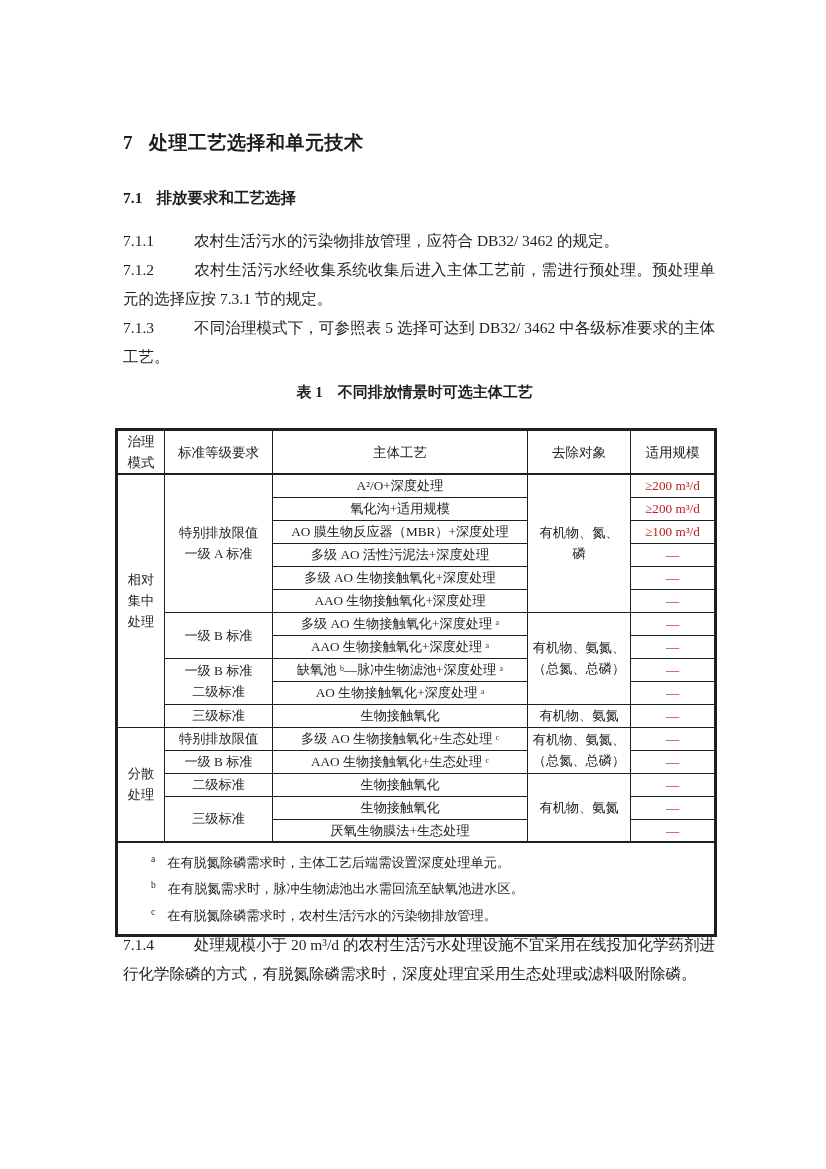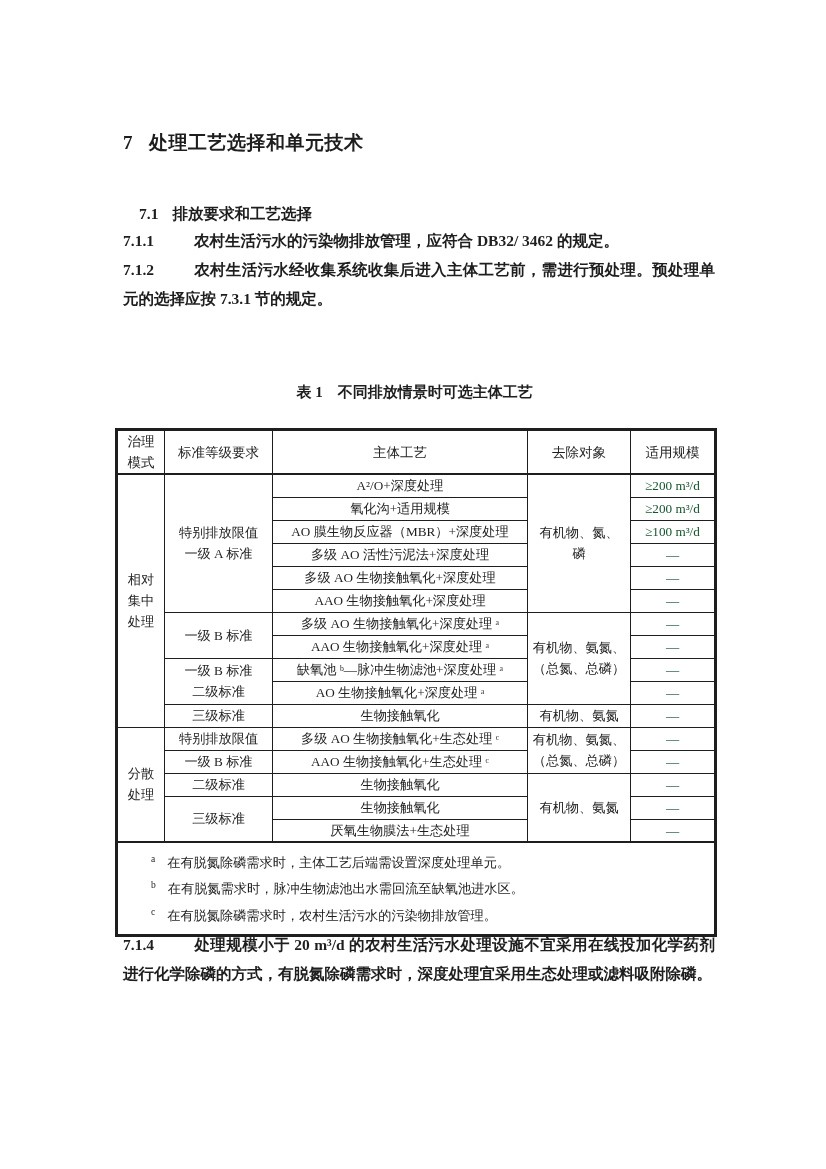--- a/index.html
+++ b/index.html
@@ -18,26 +18,26 @@
     left: 123px; top: 130px;
     margin: 0;
     font-size: 19px;
     font-weight: 700;
     letter-spacing: 0.5px;
   }
   .chapter-heading .num { margin-right: 16px; }
   .section-heading {
     position: absolute;
     left: 123px; top: 188px;
-    margin: 16px;
+    margin: 0;
     font-size: 15.5px;
     font-weight: 700;
   }
   .section-heading .num { margin-right: 14px; }
-  .clause-block { position: absolute; left: 123px; width: 592px; font-weight: bold; }
+  .clause-block { position: absolute; left: 123px; width: 592px; }
   .clause-block.top { top: 226px; }
   .clause-block.bottom { top: 930px; }
   p.clause {
     margin: 0;
     font-size: 15.5px;
     line-height: 29px;
     text-align: justify;
   }
   p.clause .num { margin-right: 40px; }
   .table-caption {
@@ -68,21 +68,21 @@
   table.main thead th {
     height: 42px;
     font-weight: 400;
     font-size: 13.5px;
     line-height: 19px;
     border-bottom: 2.5px solid #1e1e1e;
   }
   table.main tbody td { height: 23px; line-height: 17px; }
   .ws { white-space: pre-line; line-height: 21px !important; }
   td.process, td.scale { white-space: nowrap; overflow: hidden; }
-  td.scale { color: #14532d; }
+  td.scale { color: #b91c1c; }
   tr.footnotes td {
     border-top: 2.5px solid #1e1e1e;
     text-align: left;
     padding: 5px 10px 7px 15px;
     height: auto;
   }
   .footnote-line { font-size: 13.2px; line-height: 22px; padding-left: 18px; }
   .footnote-line sup.fn {
     font-size: 9.5px;
     margin-right: 12px;
@@ -100,20 +100,21 @@
 
 <div class="page">
 
   <h1 class="chapter-heading"><span class="num">7</span><span>处理工艺选择和单元技术</span></h1>
 
   <h2 class="section-heading"><span class="num">7.1</span><span>排放要求和工艺选择</span></h2>
 
   <div class="clause-block top">
     <p class="clause"><span class="num">7.1.1</span><span>农村生活污水的污染物排放管理，应符合 DB32/ 3462 的规定。</span></p>
     <p class="clause"><span class="num">7.1.2</span><span>农村生活污水经收集系统收集后进入主体工艺前，需进行预处理。预处理单元的选择应按 7.3.1 节的规定。</span></p>
+    <p class="clause"><span class="num">7.1.3</span><span>不同治理模式下，可参照表 5 选择可达到 DB32/ 3462 中各级标准要求的主体工艺。</span></p>
   </div>
 
   <p class="table-caption">表 1　不同排放情景时可选主体工艺</p>
 
   <table class="main">
     <colgroup>
       <col style="width:48px">
         <col style="width:108px">
         <col style="width:255px">
         <col style="width:103px">

